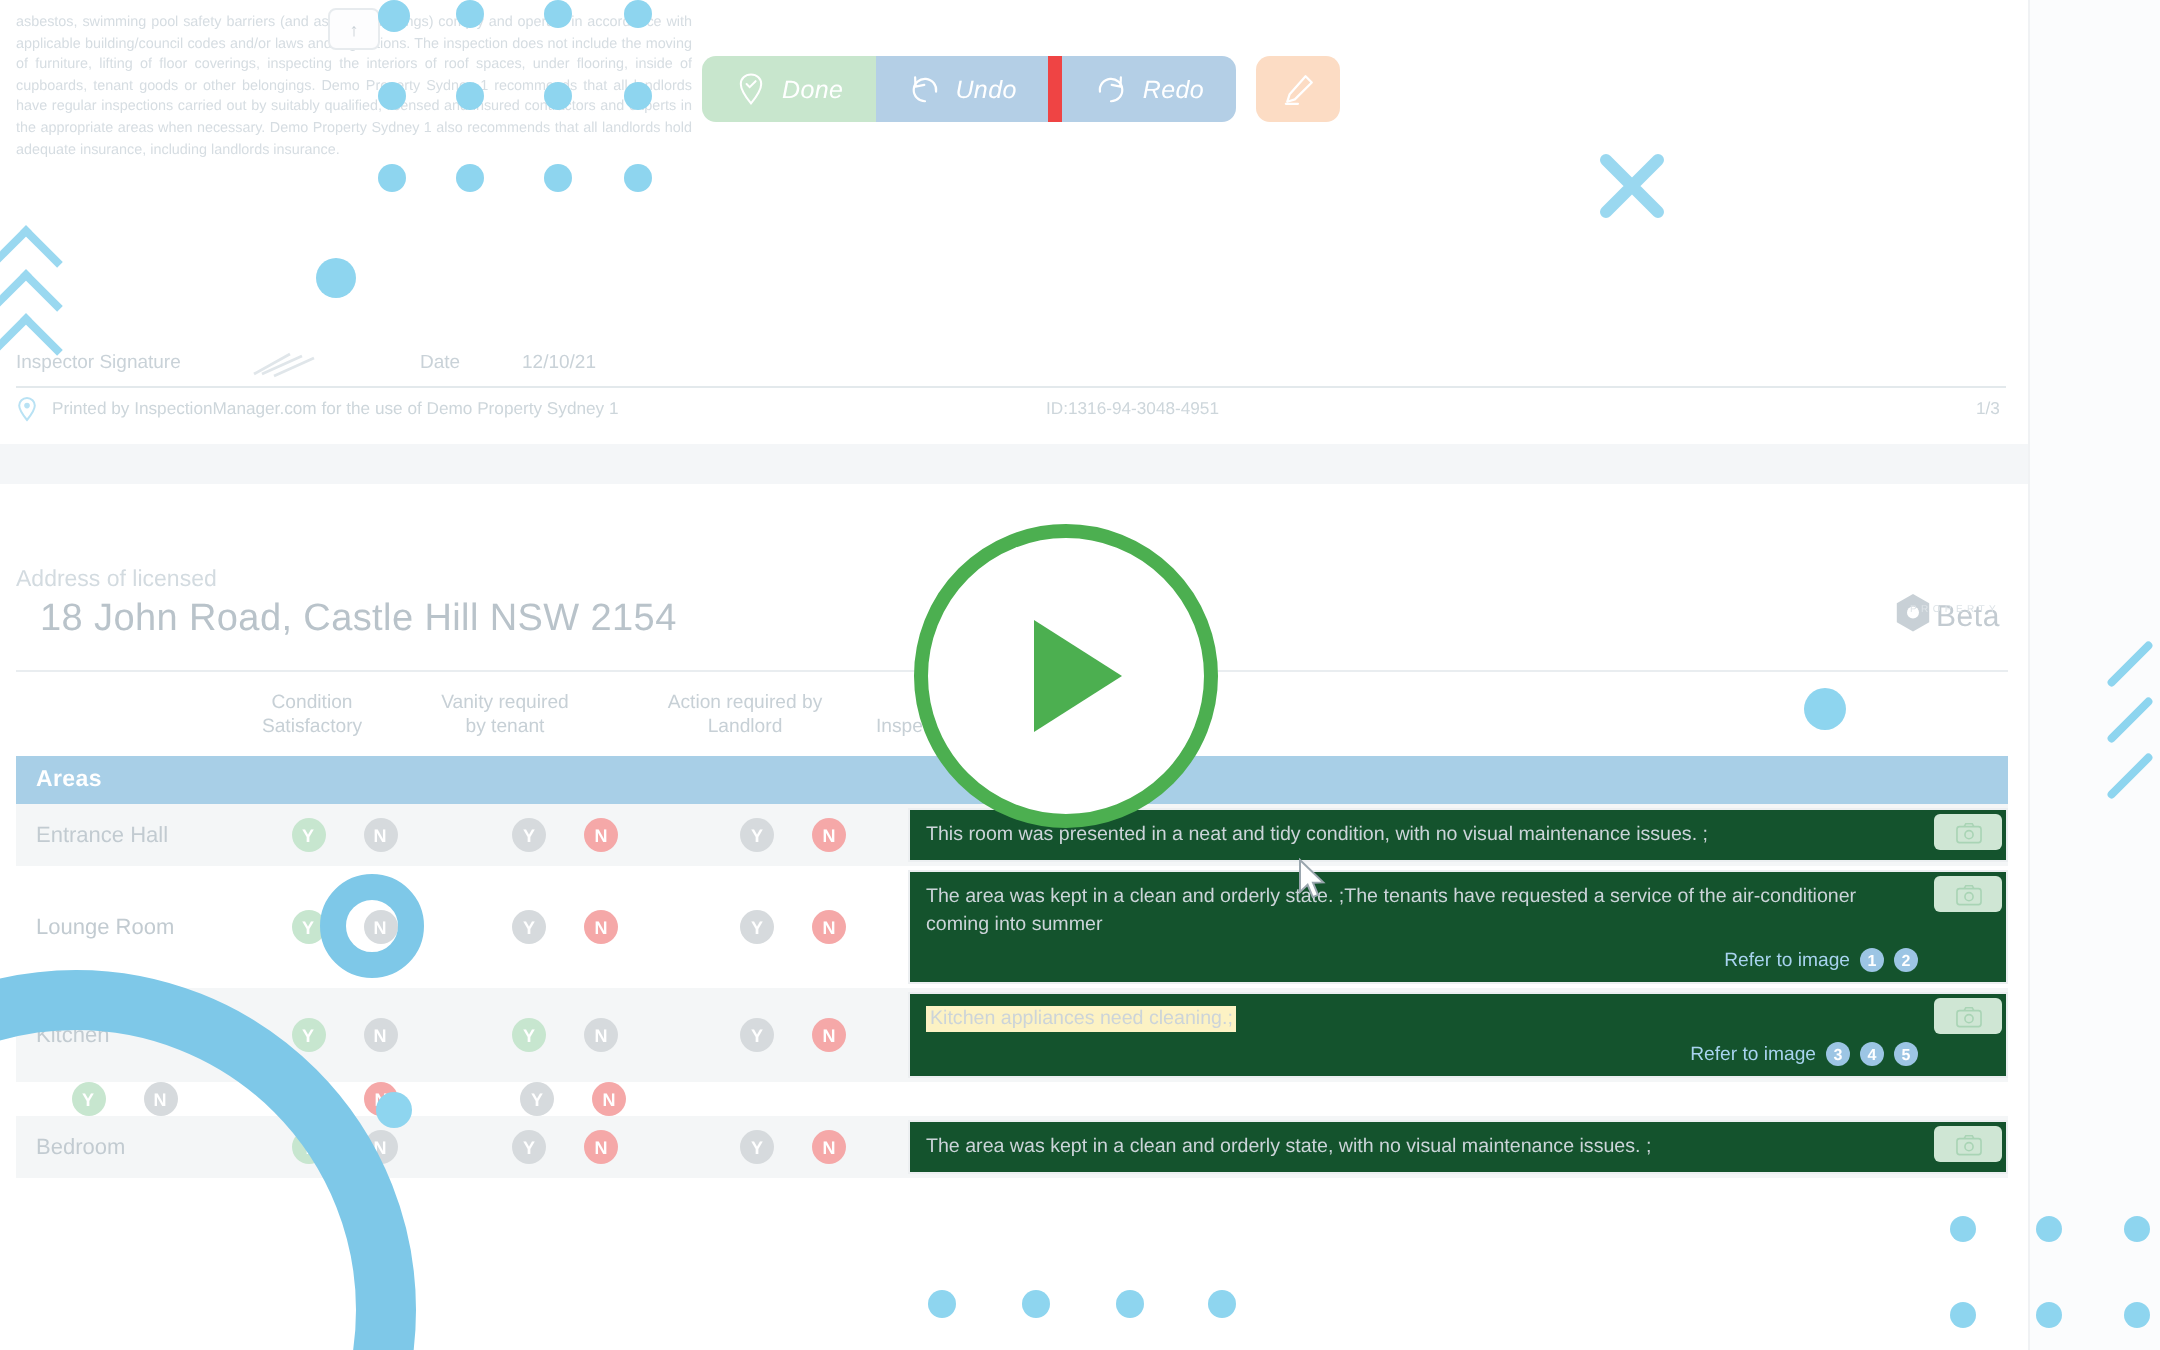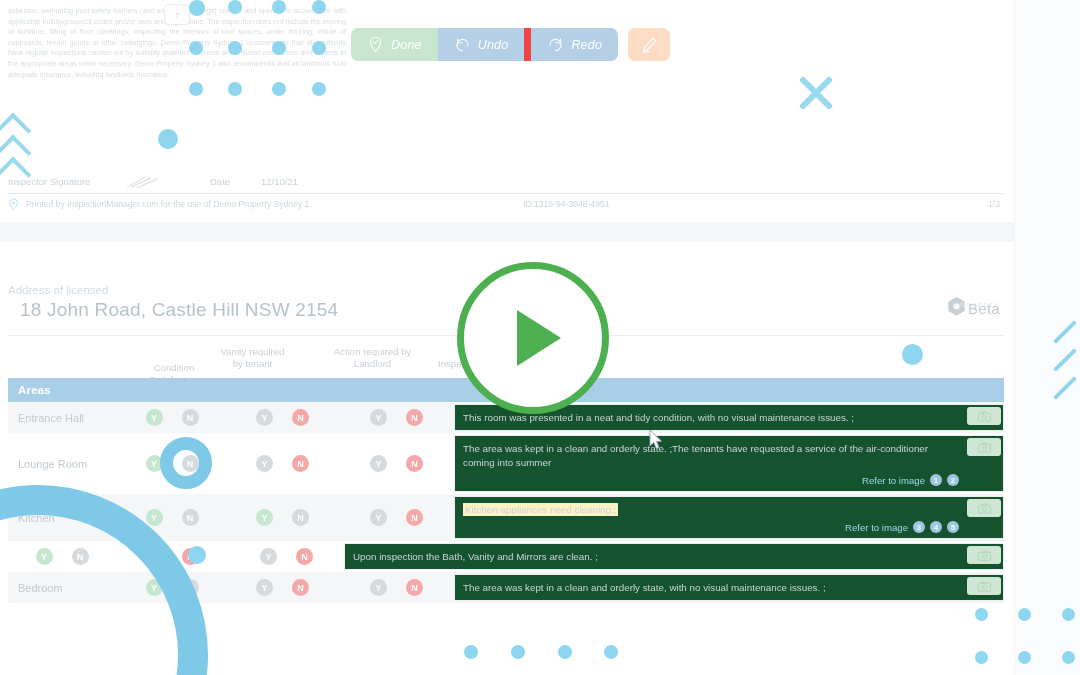--- a/index.html
+++ b/index.html
@@ -356,21 +356,21 @@
         <path d="M9.5 1 L17.6 5.6 L17.6 15.1 L9.5 19.7 L1.4 15.1 L1.4 5.6 Z" fill="#c8d0d6"></path>
         <circle cx="9.5" cy="10.3" r="3" fill="#ffffff"></circle>
       </svg>
       <span class="brand-name">Beta</span>
     </div>
     <div class="brand-sub">PROPERTY</div>
 
     <div class="addr-rule"></div>
 
     <div class="col-heads">
-      <div class="col-head" style="left:120px;width:108px;margin-top:16px;">
+      <div class="col-head" style="left:102px;width:108px;">
         <div>Condition</div>
         <div>Satisfactory</div>
       </div>
       <div class="col-head" style="left:196px;width:113px;">
         <div>Vanity required</div>
         <div>by tenant</div>
       </div>
       <div class="col-head" style="left:315px;width:115px;">
         <div>Action required by</div>
         <div>Landlord</div>
@@ -478,30 +478,20 @@
           <span class="badge off">N</span>
         </div>
         <div class="yn-group g2">
           <span class="badge off">Y</span>
           <span class="badge no">N</span>
         </div>
         <div class="yn-group g3">
           <span class="badge off">Y</span>
           <span class="badge no">N</span>
         </div>
-        <div class="cmt-wrap">
-          <div class="cmt-text">Upon inspection the Bath, Vanity and Mirrors are clean. ;</div>
-          <div class="cam-btn">
-            <svg width="13" height="11" viewBox="0 0 16 13">
-              <rect x="0.6" y="2.6" width="14.8" height="9.8" rx="1.6" fill="none" stroke="#a9d4b5" stroke-width="1"></rect>
-              <path d="M5 2.6 L6 0.8 L10 0.8 L11 2.6" fill="none" stroke="#a9d4b5" stroke-width="1"></path>
-              <circle cx="8" cy="7.5" r="2.5" fill="none" stroke="#a9d4b5" stroke-width="1"></circle>
-            </svg>
-          </div>
-        </div>
       </div>
 
       <div class="trow alt">
         <div class="rname">Bedroom</div>
         <div class="yn-group g1">
           <span class="badge yes">Y</span>
           <span class="badge off">N</span>
         </div>
         <div class="yn-group g2">
           <span class="badge off">Y</span>

